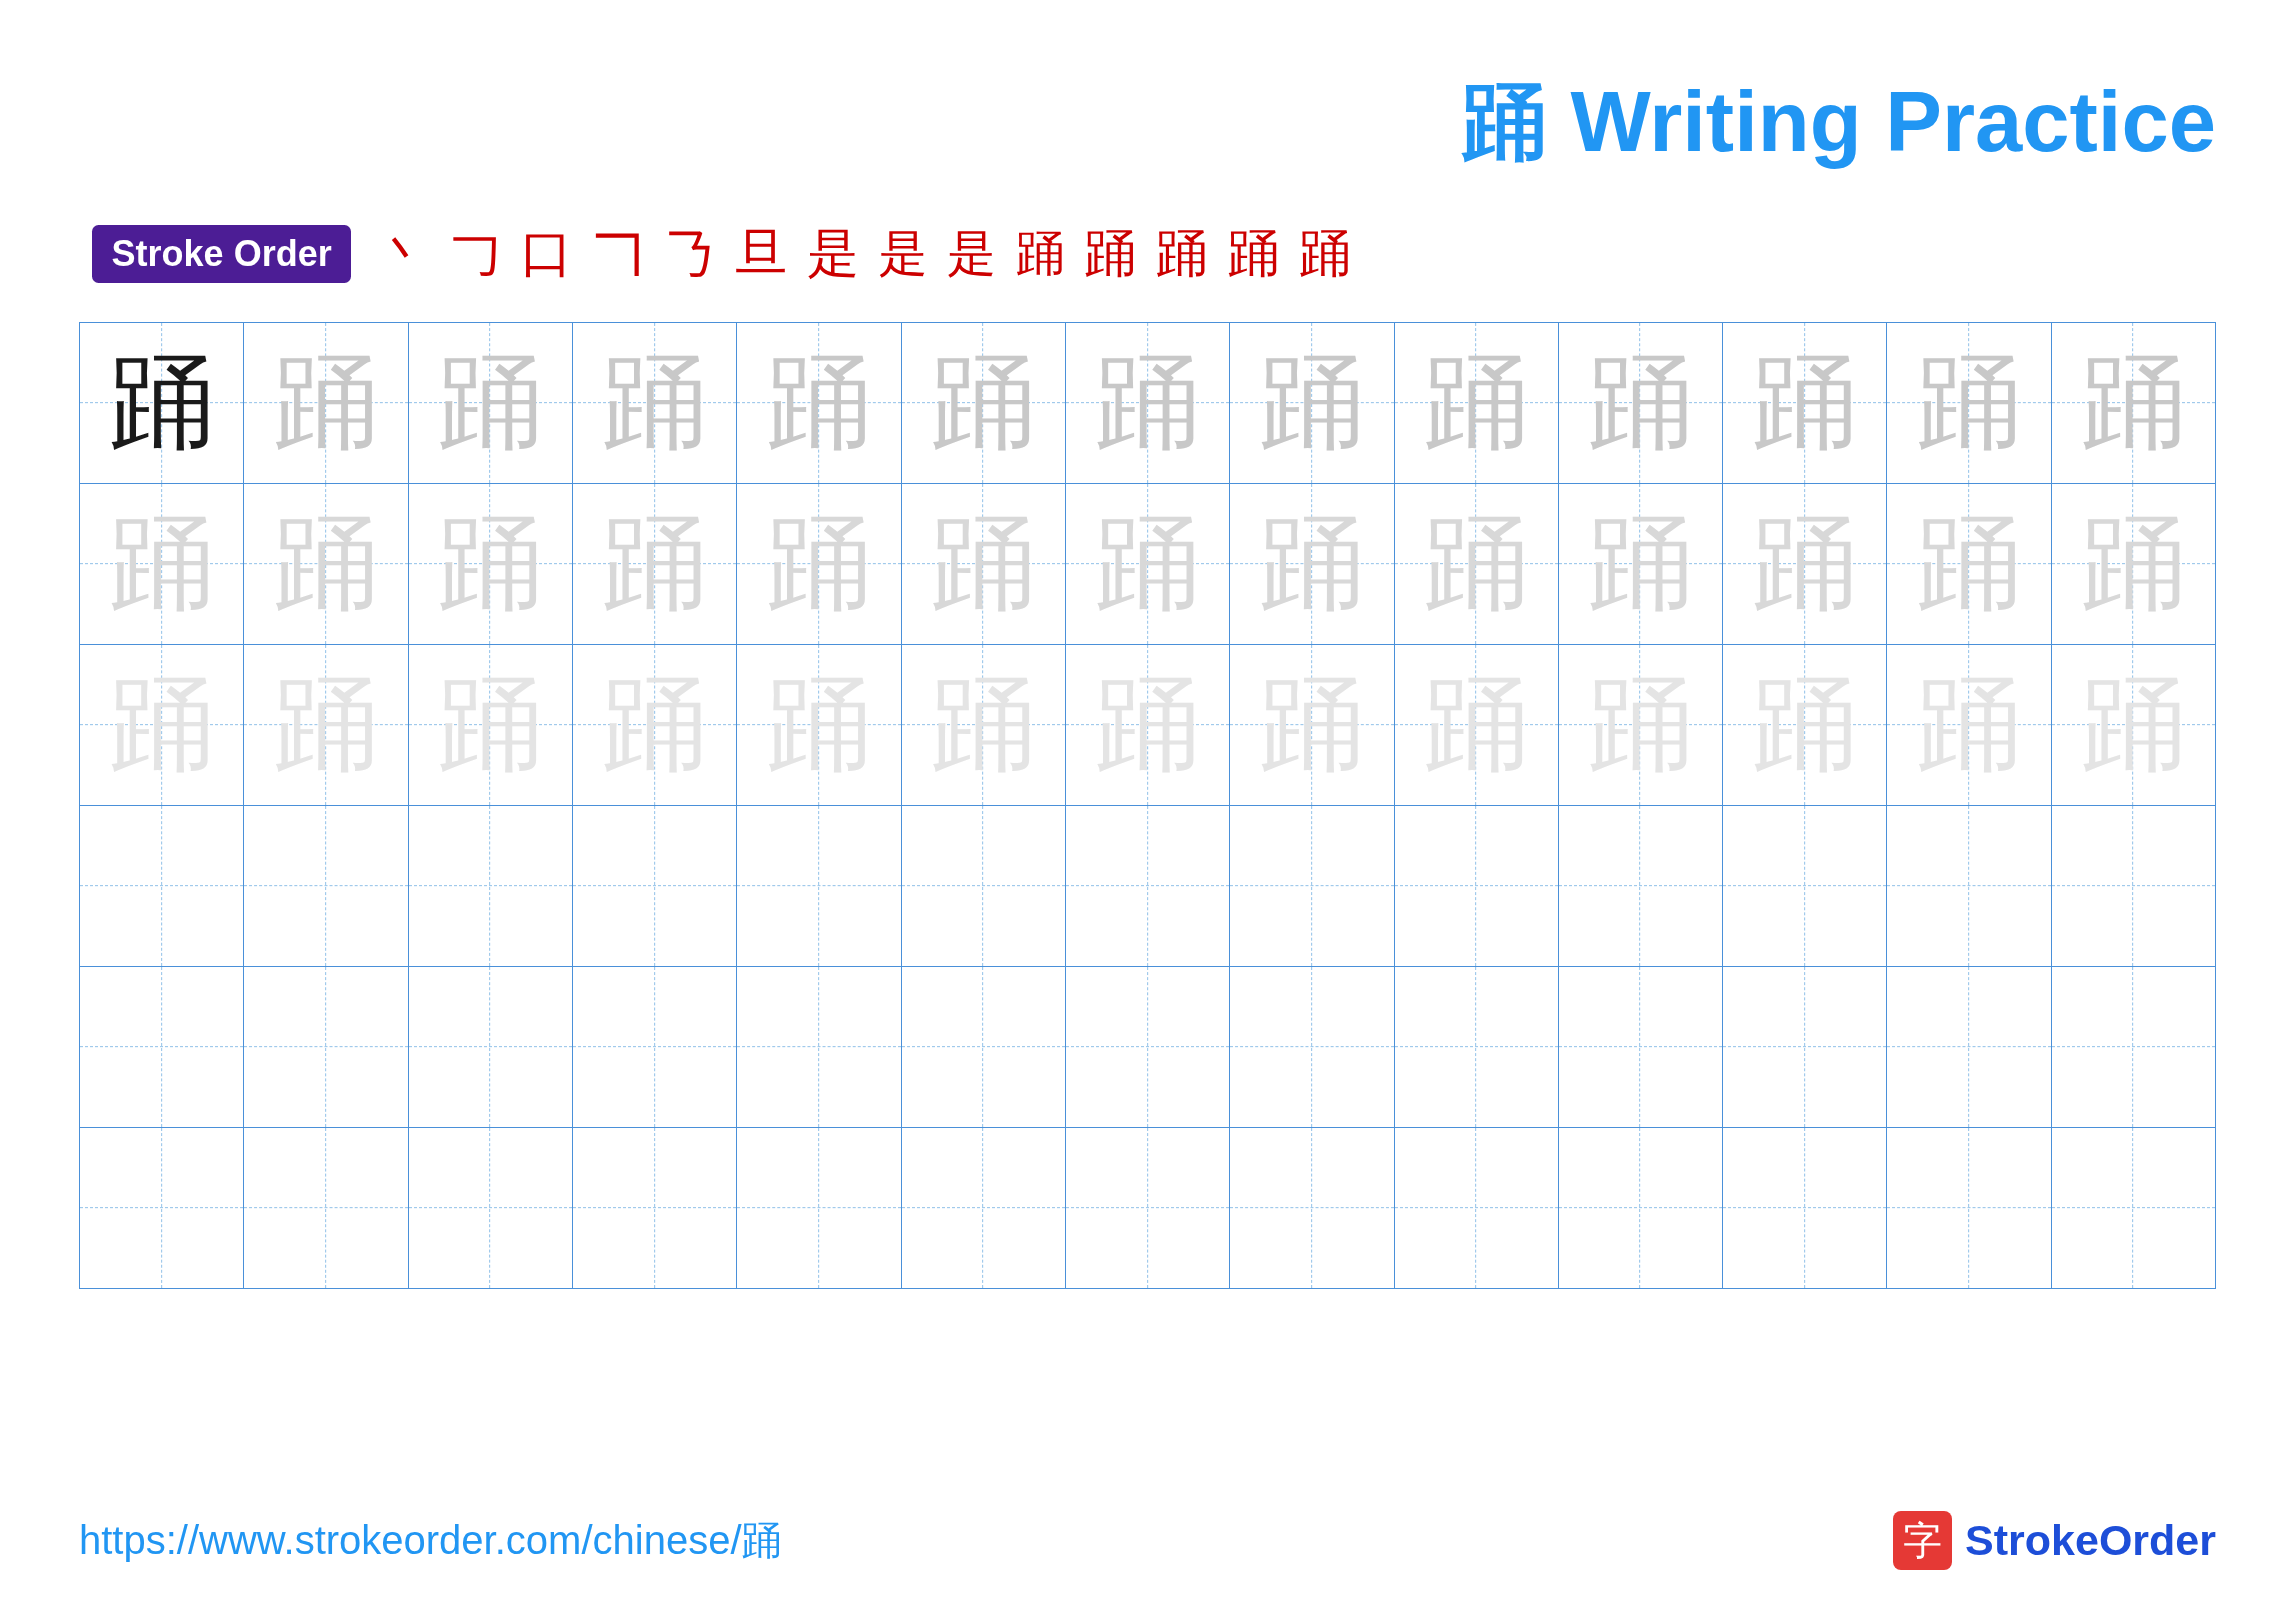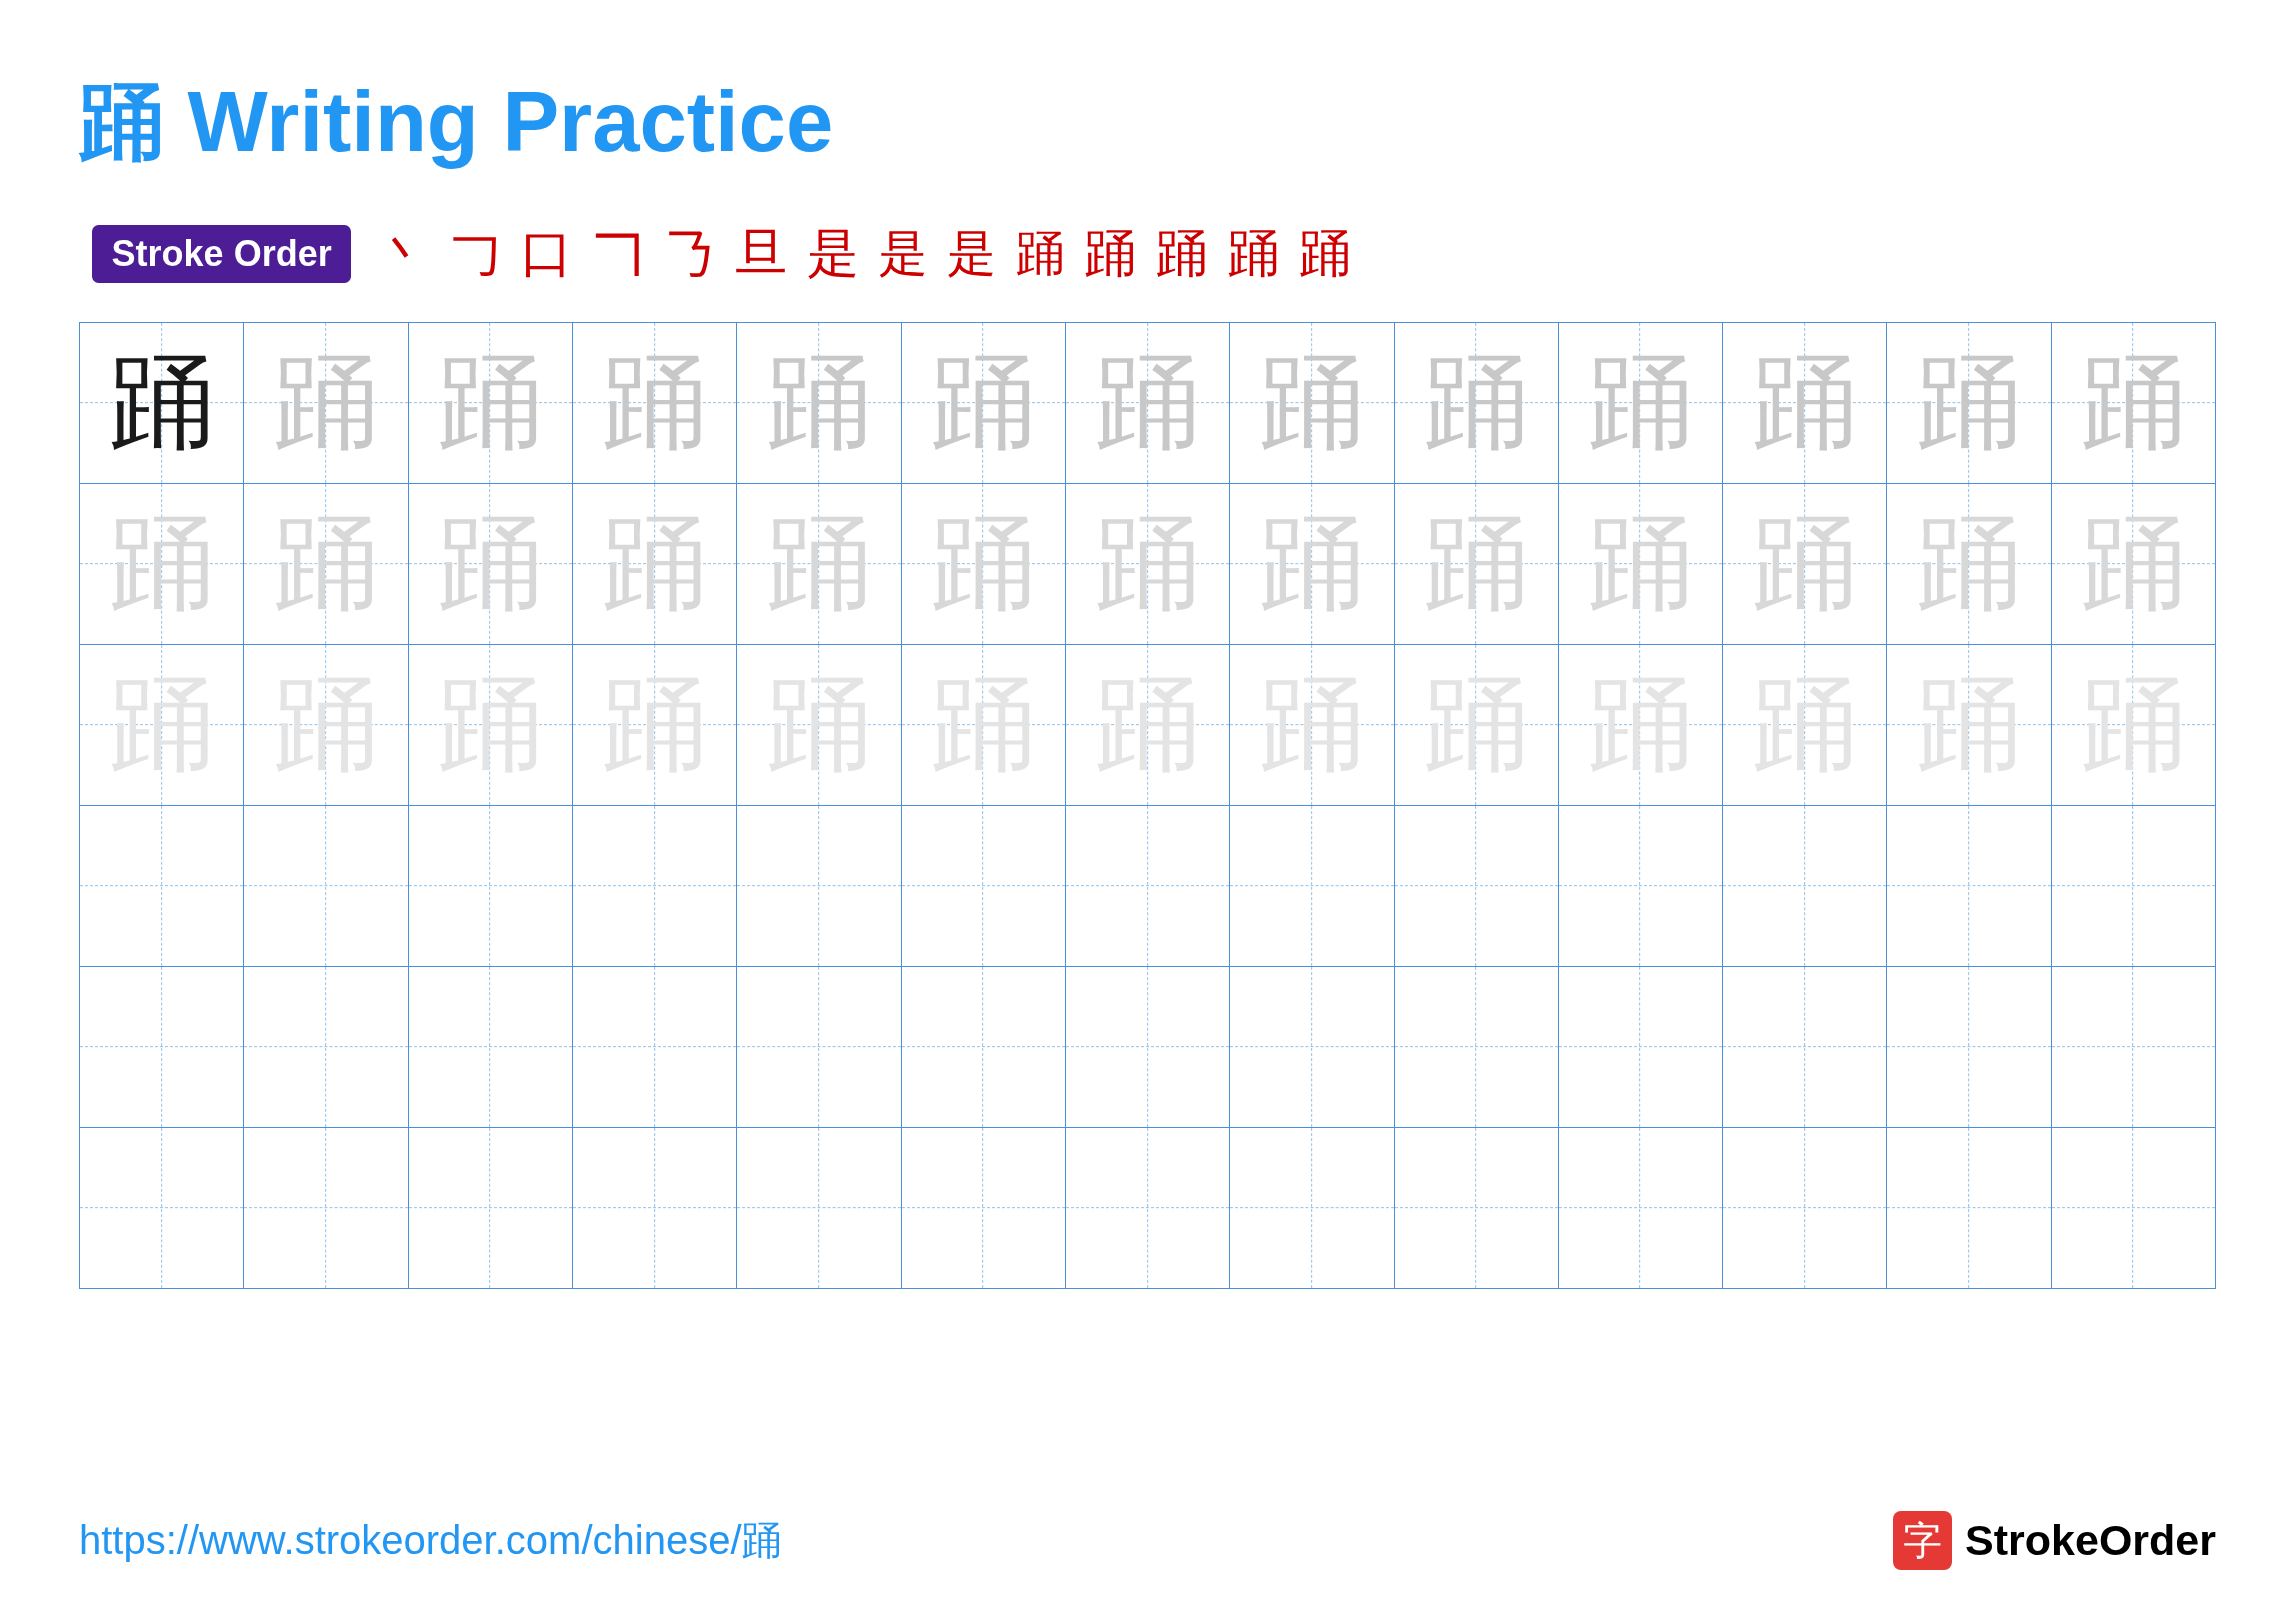--- a/index.html
+++ b/index.html
@@ -12,21 +12,21 @@
       overflow: hidden;
     }
 
     .page {
       width: 2295px;
       height: 1375px;
       background: white;
       padding: 52px 79px;
       display: flex;
       flex-direction: column;
-      align-items: flex-start;
+      align-items: flex-end;
     }
 
     .title {
       font-size: 85px;
       color: #2196F3;
       font-family: sans-serif;
       font-weight: bold;
       margin-bottom: 39px;
       margin-top: 13px;
       text-align: center;
@@ -187,21 +187,21 @@
       align-items: center;
       justify-content: center;
       color: white;
       font-size: 39px;
       font-family: serif;
     }
 
     .footer-logo-text {
       font-size: 43px;
       font-weight: bold;
-      color: #000000;
+      color: #1d4ed8;
       font-family: sans-serif;
     }
   </style>
 </head>
 <body>
 
 <div class="page">
 
   <div class="title">
     <span>踊</span><span> Writing Practice</span>

